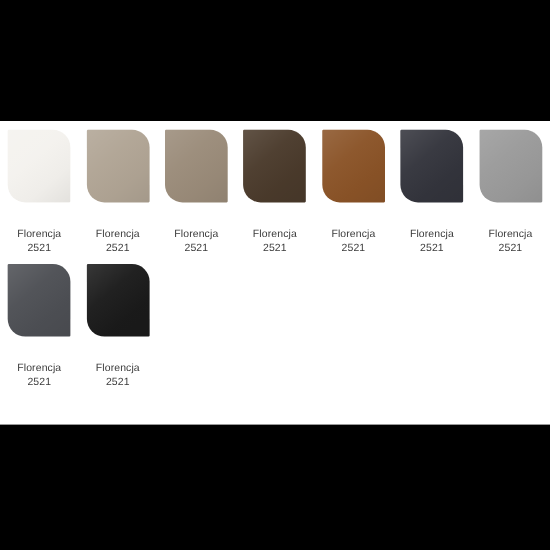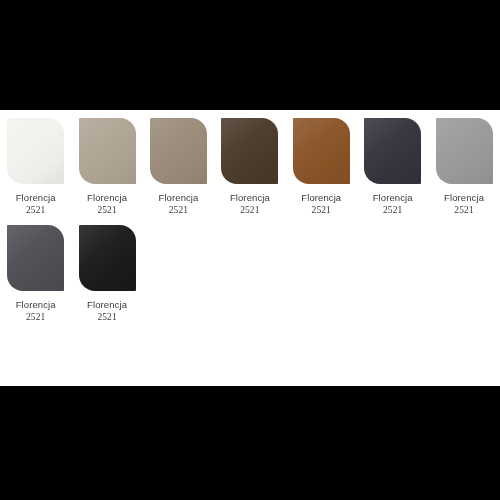--- a/index.html
+++ b/index.html
@@ -59,29 +59,29 @@
     overflow: hidden;
   }
   .swatch-chip::after {
     content: "";
     position: absolute;
     inset: 0;
     background: linear-gradient(140deg, rgba(255,255,255,0.13) 0%, rgba(255,255,255,0.03) 38%, rgba(0,0,0,0.02) 70%, rgba(0,0,0,0.07) 100%);
     pointer-events: none;
   }
   .swatch-caption {
-    margin-top: 7px;
+    margin-top: 22px;
     text-align: center;
     line-height: 13px;
     color: #3a3a3a;
     font-size: 9.5px;
     letter-spacing: 0.1px;
   }
   .swatch-name { display: block; }
-  .swatch-code { display: block; font-family: Liberation Serif, serif; }
+  .swatch-code { display: block; }
 </style>
 </head>
 <body>
 
 <div id="page">
 
   <div class="letterbox" id="letterbox-top"></div>
 
   <div id="content">
     <div class="swatch-grid" id="swatch-grid">

